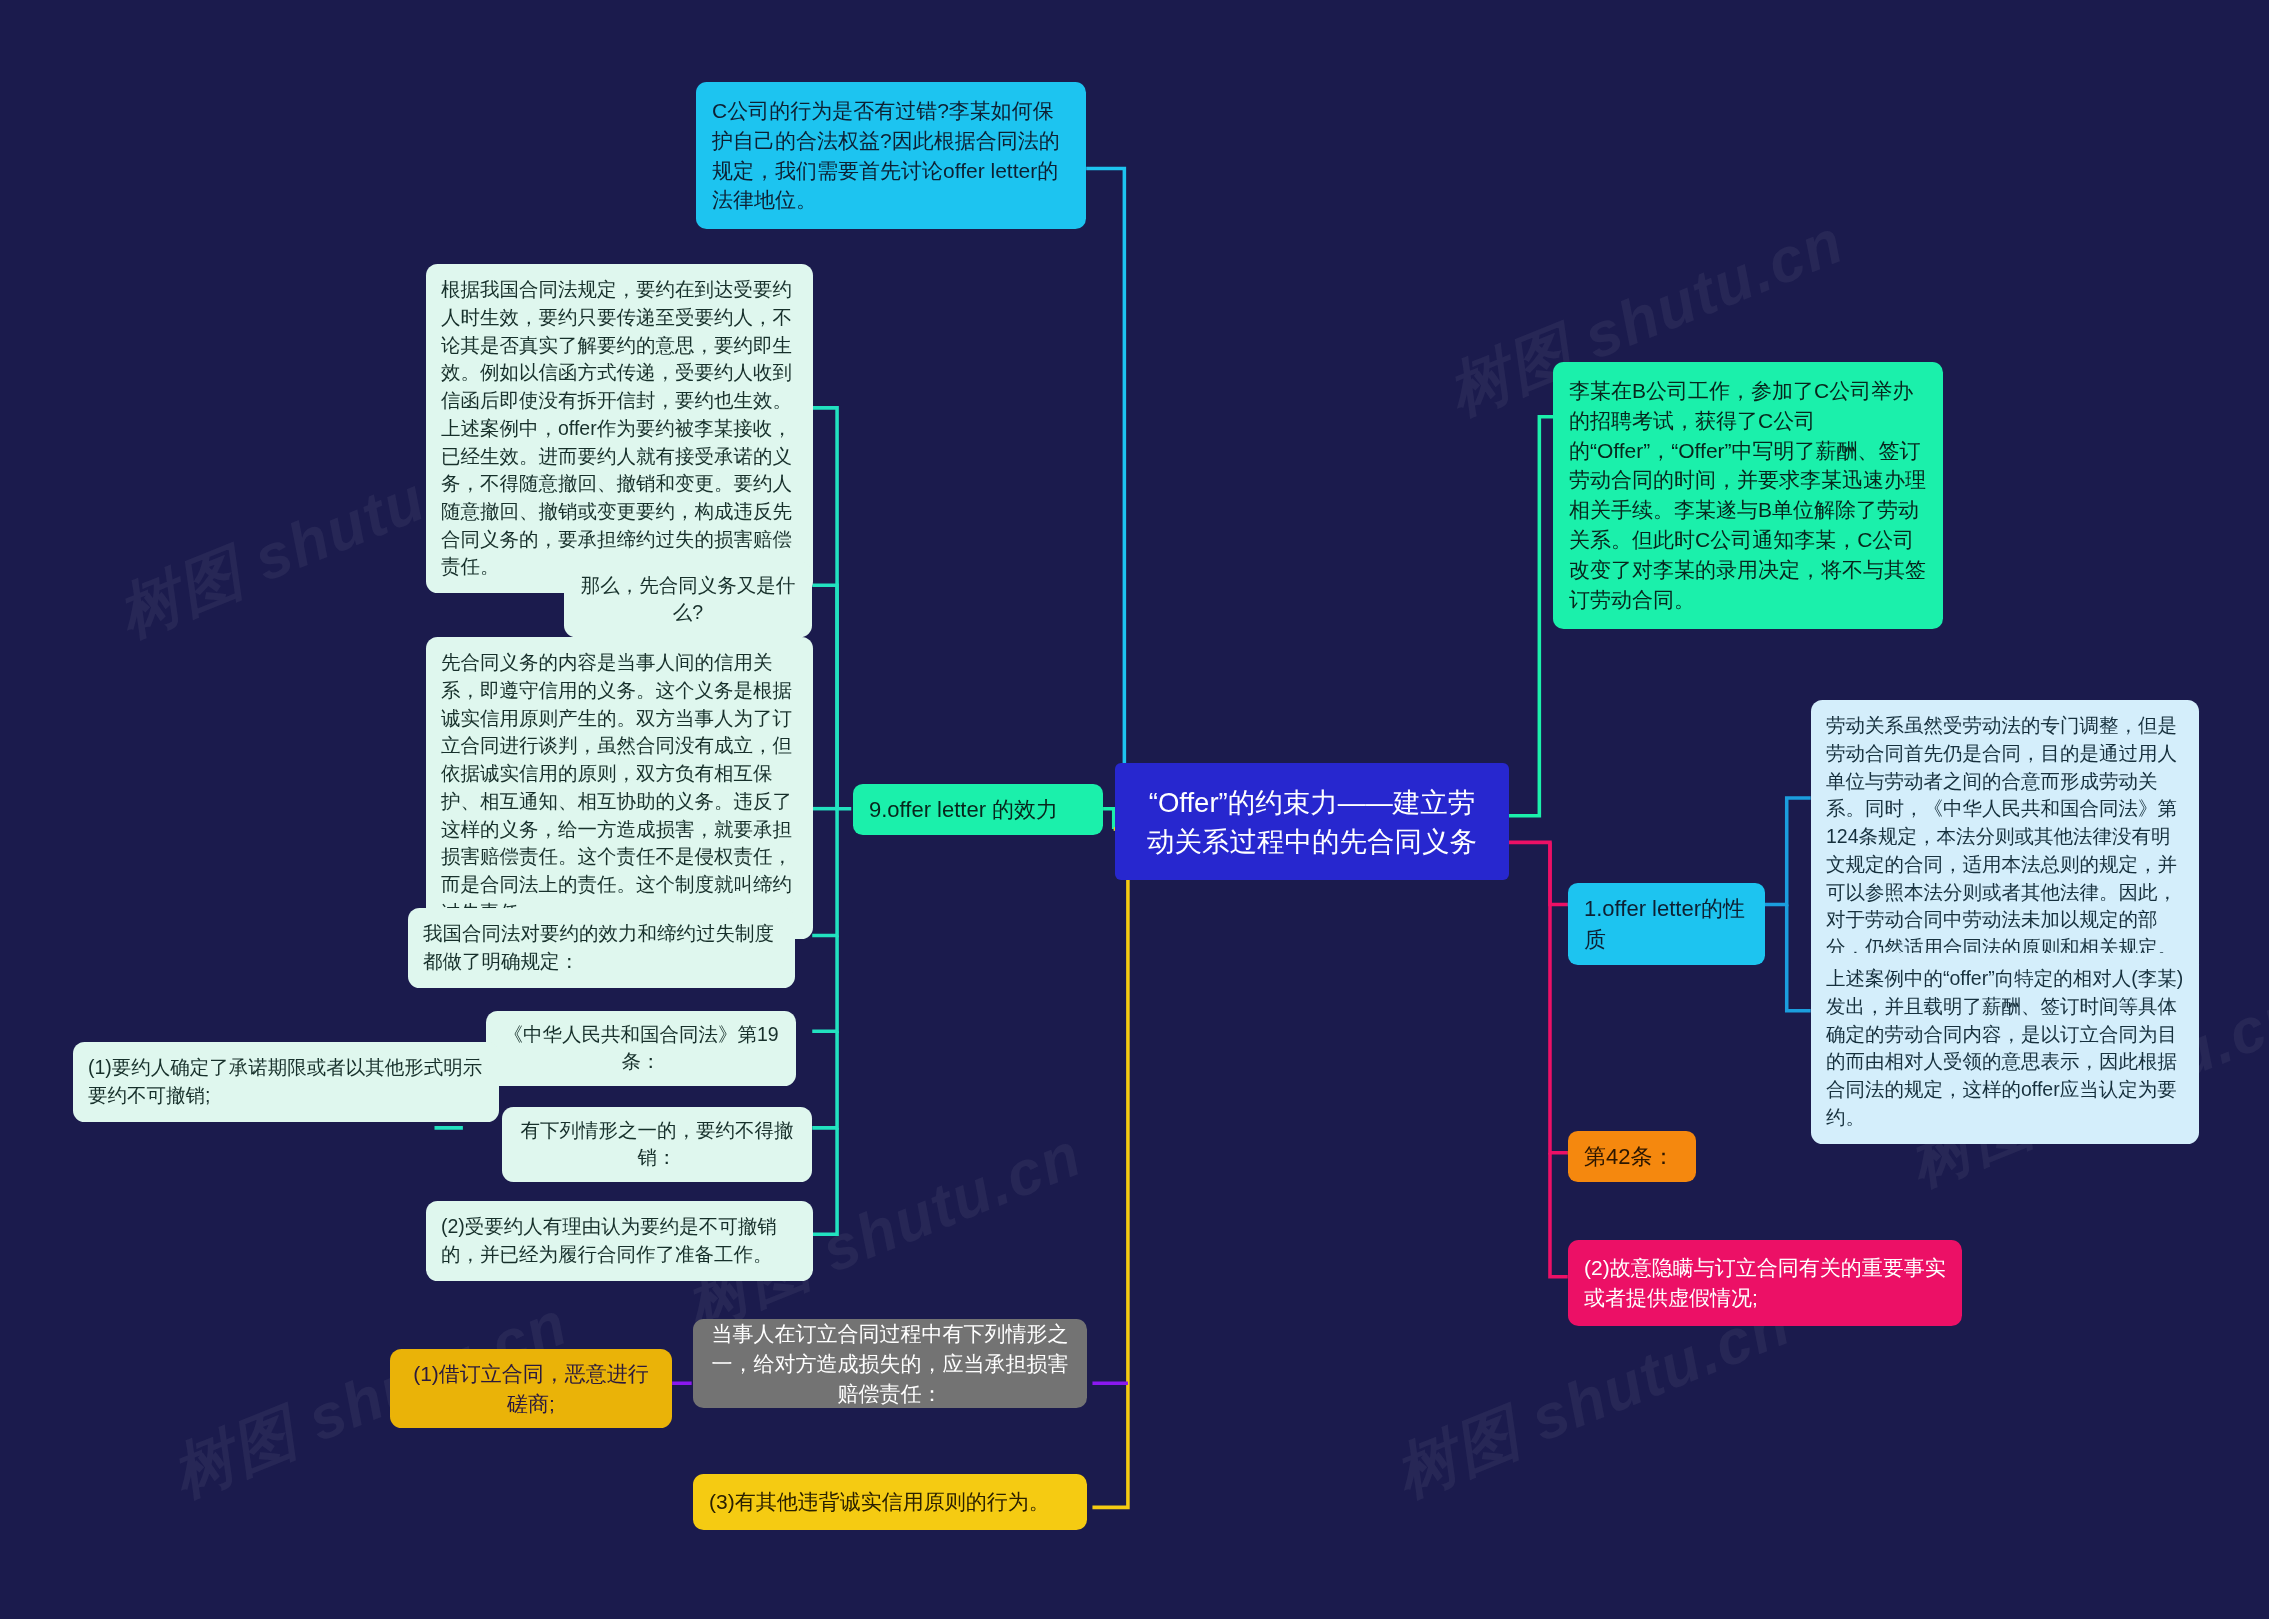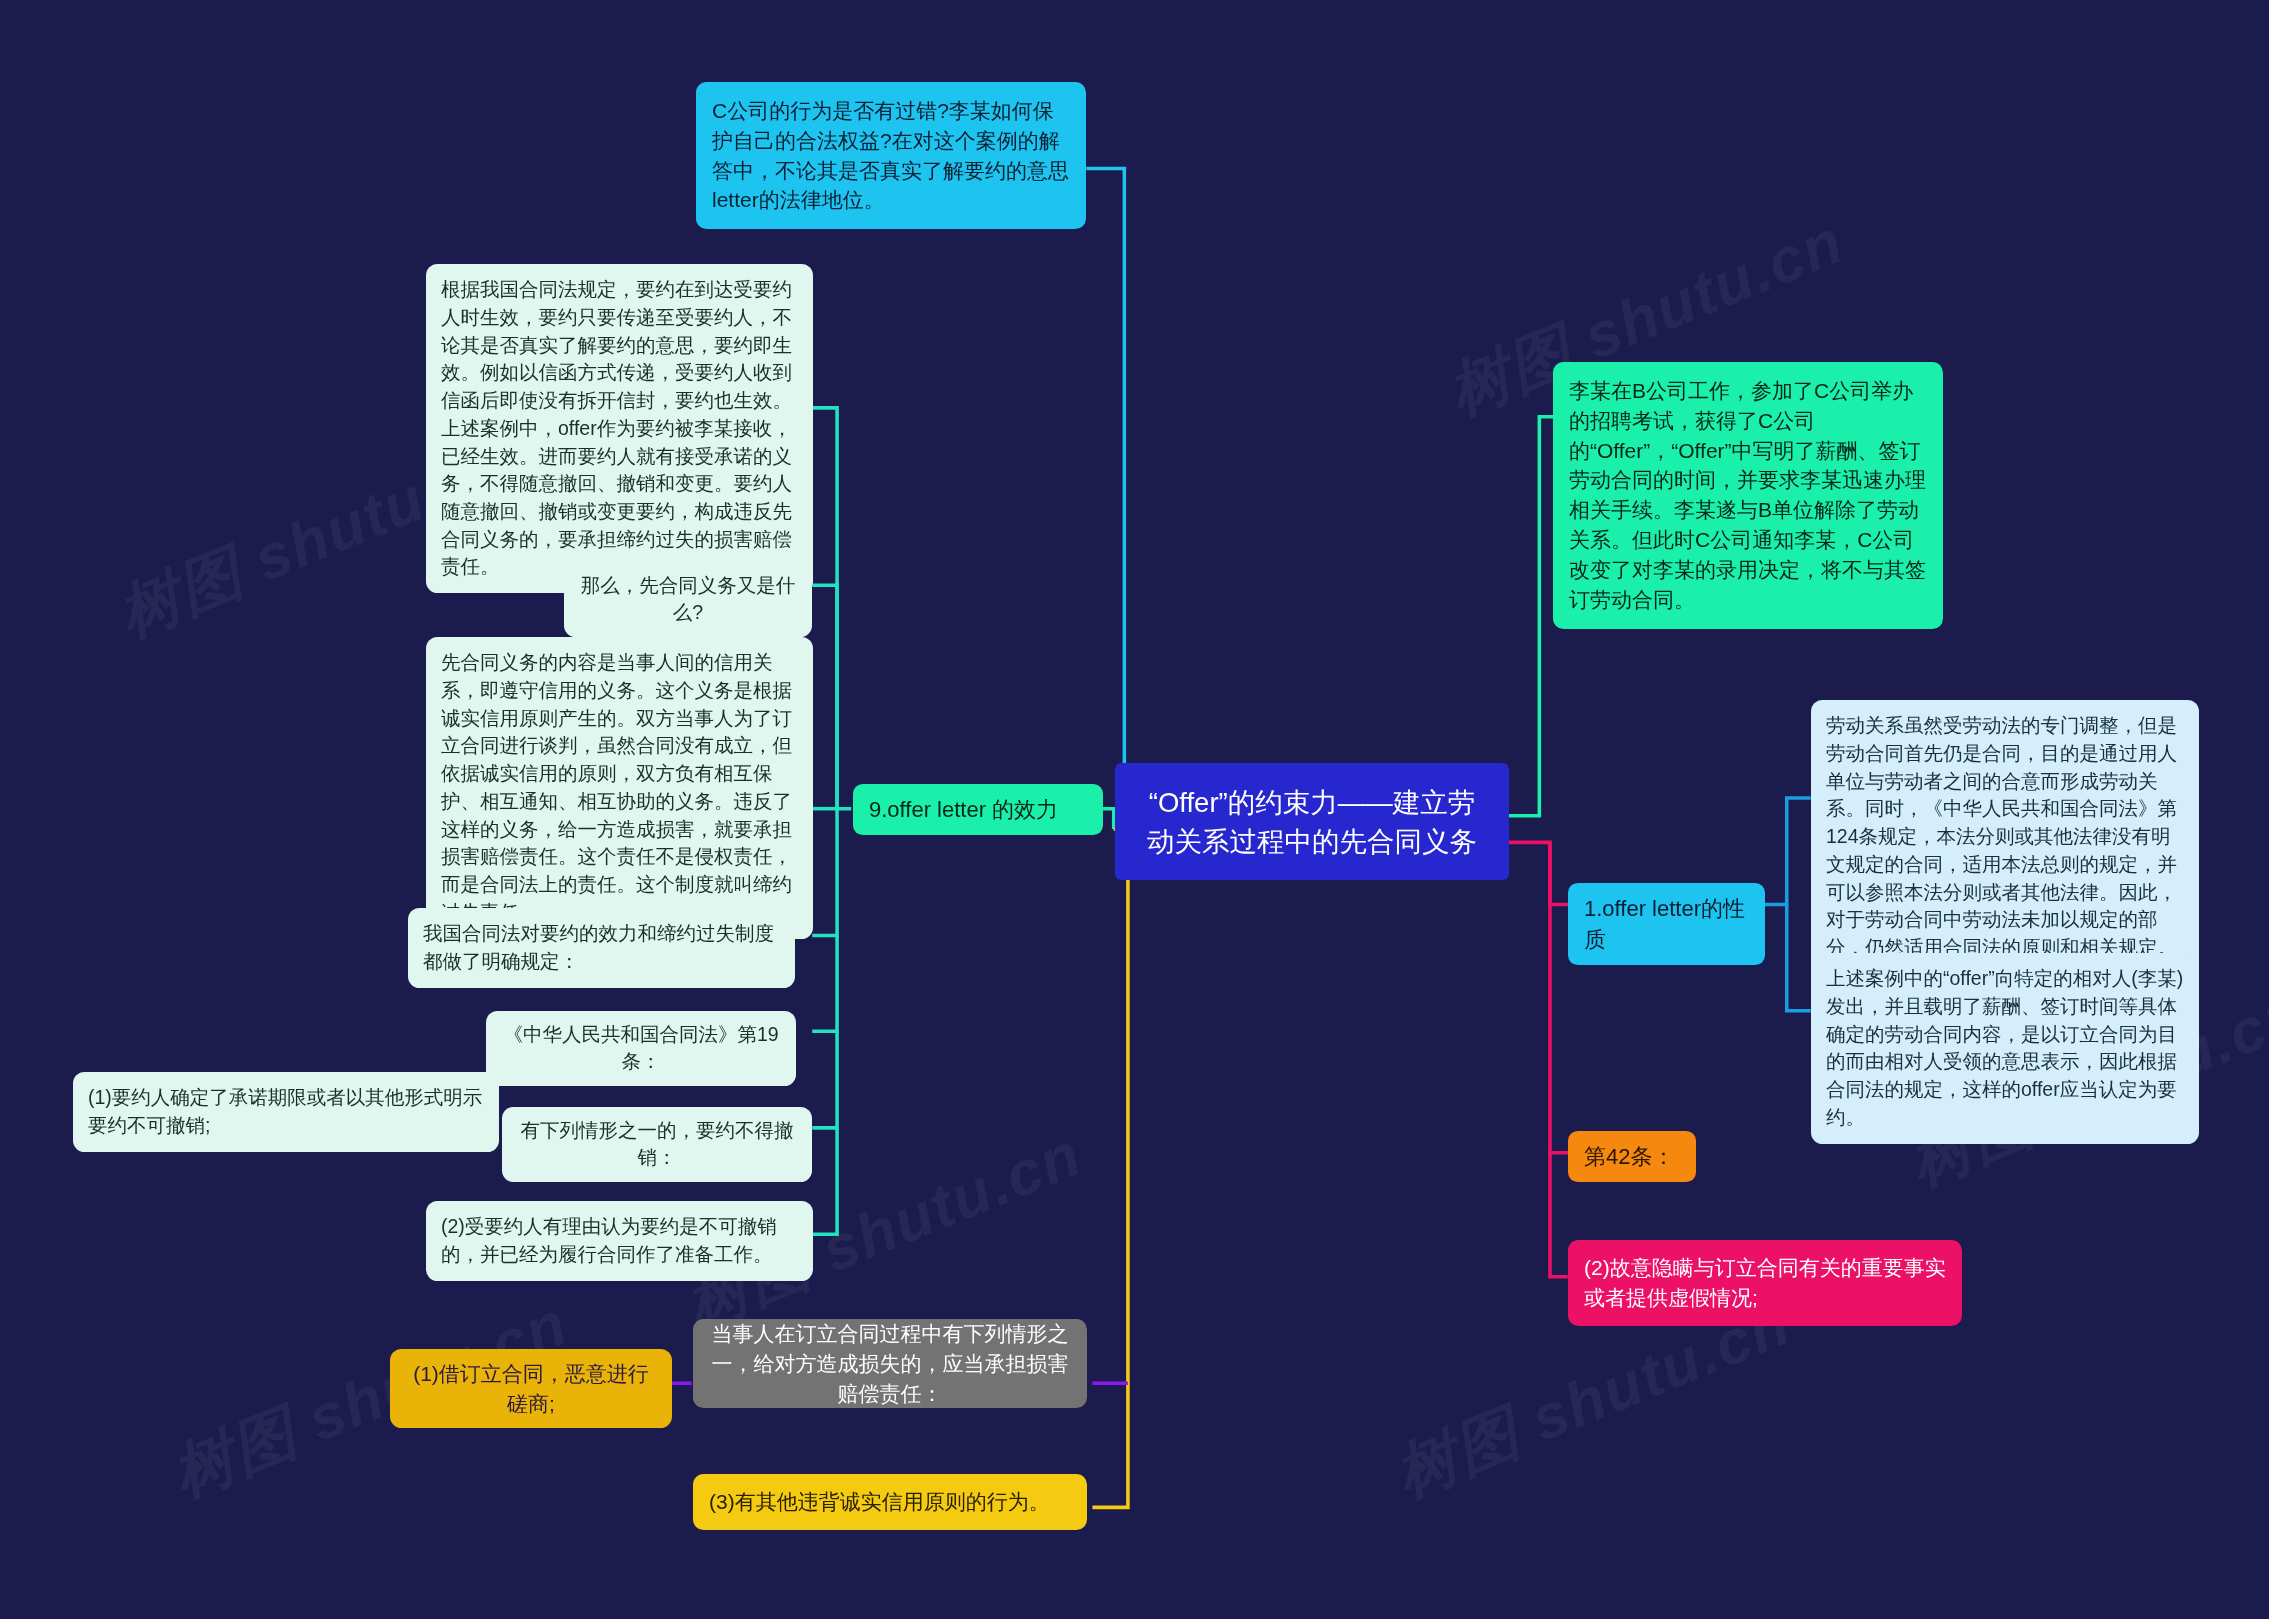--- a/index.html
+++ b/index.html
@@ -186,39 +186,39 @@
       <path d="M1768,1020 L1790,1020" stroke="#1dc4f0" stroke-width="4"></path>
       <path d="M1768,1300 L1790,1300" stroke="#f5880e" stroke-width="4"></path>
 
       <path d="M1990,1020 L2015,1020 L2015,900 L2042,900" stroke="#1b9ede" stroke-width="4"></path>
       <path d="M2015,1020 L2015,1140 L2042,1140" stroke="#1b9ede" stroke-width="4"></path>
     </g>
   </svg>
 
   <div class="node n-root" style="left:1115px; top:763px; width:394px;">“Offer”的约束力——建立劳动关系过程中的先合同义务</div>
 
-  <div class="node n-cyan" style="left:696px; top:82px; width:390px;">C公司的行为是否有过错?李某如何保护自己的合法权益?在对这个案例的解答中，不论其是否真实了解要约的意思 letter的法律地位。</div>
+  <div class="node n-cyan" style="left:696px; top:82px; width:390px;">C公司的行为是否有过错?李某如何保护自己的合法权益?因此根据合同法的规定，我们需要首先讨论offer letter的法律地位。</div>
 
   <div class="node n-mint-sm" style="left:853px; top:784px; width:250px;">9.offer letter 的效力</div>
 
   <div class="node n-pale" style="left:426px; top:264px; width:387px;">根据我国合同法规定，要约在到达受要约人时生效，要约只要传递至受要约人，不论其是否真实了解要约的意思，要约即生效。例如以信函方式传递，受要约人收到信函后即使没有拆开信封，要约也生效。上述案例中，offer作为要约被李某接收，已经生效。进而要约人就有接受承诺的义务，不得随意撤回、撤销和变更。要约人随意撤回、撤销或变更要约，构成违反先合同义务的，要承担缔约过失的损害赔偿责任。</div>
 
   <div class="node n-pale-sm" style="left:564px; top:562px; width:248px;">那么，先合同义务又是什么?</div>
 
   <div class="node n-pale" style="left:426px; top:637px; width:387px;">先合同义务的内容是当事人间的信用关系，即遵守信用的义务。这个义务是根据诚实信用原则产生的。双方当事人为了订立合同进行谈判，虽然合同没有成立，但依据诚实信用的原则，双方负有相互保护、相互通知、相互协助的义务。违反了这样的义务，给一方造成损害，就要承担损害赔偿责任。这个责任不是侵权责任，而是合同法上的责任。这个制度就叫缔约过失责任。</div>
 
   <div class="node n-pale" style="left:408px; top:908px; width:387px;">我国合同法对要约的效力和缔约过失制度都做了明确规定：</div>
 
   <div class="node n-pale-sm" style="left:486px; top:1011px; width:310px;">《中华人民共和国合同法》第19条：</div>
 
   <div class="node n-pale-sm" style="left:502px; top:1107px; width:310px;">有下列情形之一的，要约不得撤销：</div>
 
   <div class="node n-pale" style="left:426px; top:1201px; width:387px;">(2)受要约人有理由认为要约是不可撤销的，并已经为履行合同作了准备工作。</div>
 
-  <div class="node n-pale" style="left:73px; top:1072px; width:426px;">(1)要约人确定了承诺期限或者以其他形式明示要约不可撤销;</div>
+  <div class="node n-pale" style="left:73px; top:1042px; width:426px;">(1)要约人确定了承诺期限或者以其他形式明示要约不可撤销;</div>
 
   <div class="node n-purple" style="left:693px; top:1319px; width:394px;">当事人在订立合同过程中有下列情形之一，给对方造成损失的，应当承担损害赔偿责任：</div>
 
   <div class="node n-lilac" style="left:390px; top:1349px; width:282px;">(1)借订立合同，恶意进行磋商;</div>
 
   <div class="node n-yellow" style="left:693px; top:1474px; width:394px;">(3)有其他违背诚实信用原则的行为。</div>
 
   <div class="node n-mint" style="left:1553px; top:362px; width:390px;">李某在B公司工作，参加了C公司举办的招聘考试，获得了C公司的“Offer”，“Offer”中写明了薪酬、签订劳动合同的时间，并要求李某迅速办理相关手续。李某遂与B单位解除了劳动关系。但此时C公司通知李某，C公司改变了对李某的录用决定，将不与其签订劳动合同。</div>
 
   <div class="node n-cyan-sm" style="left:1568px; top:883px; width:197px;">1.offer letter的性质</div>

